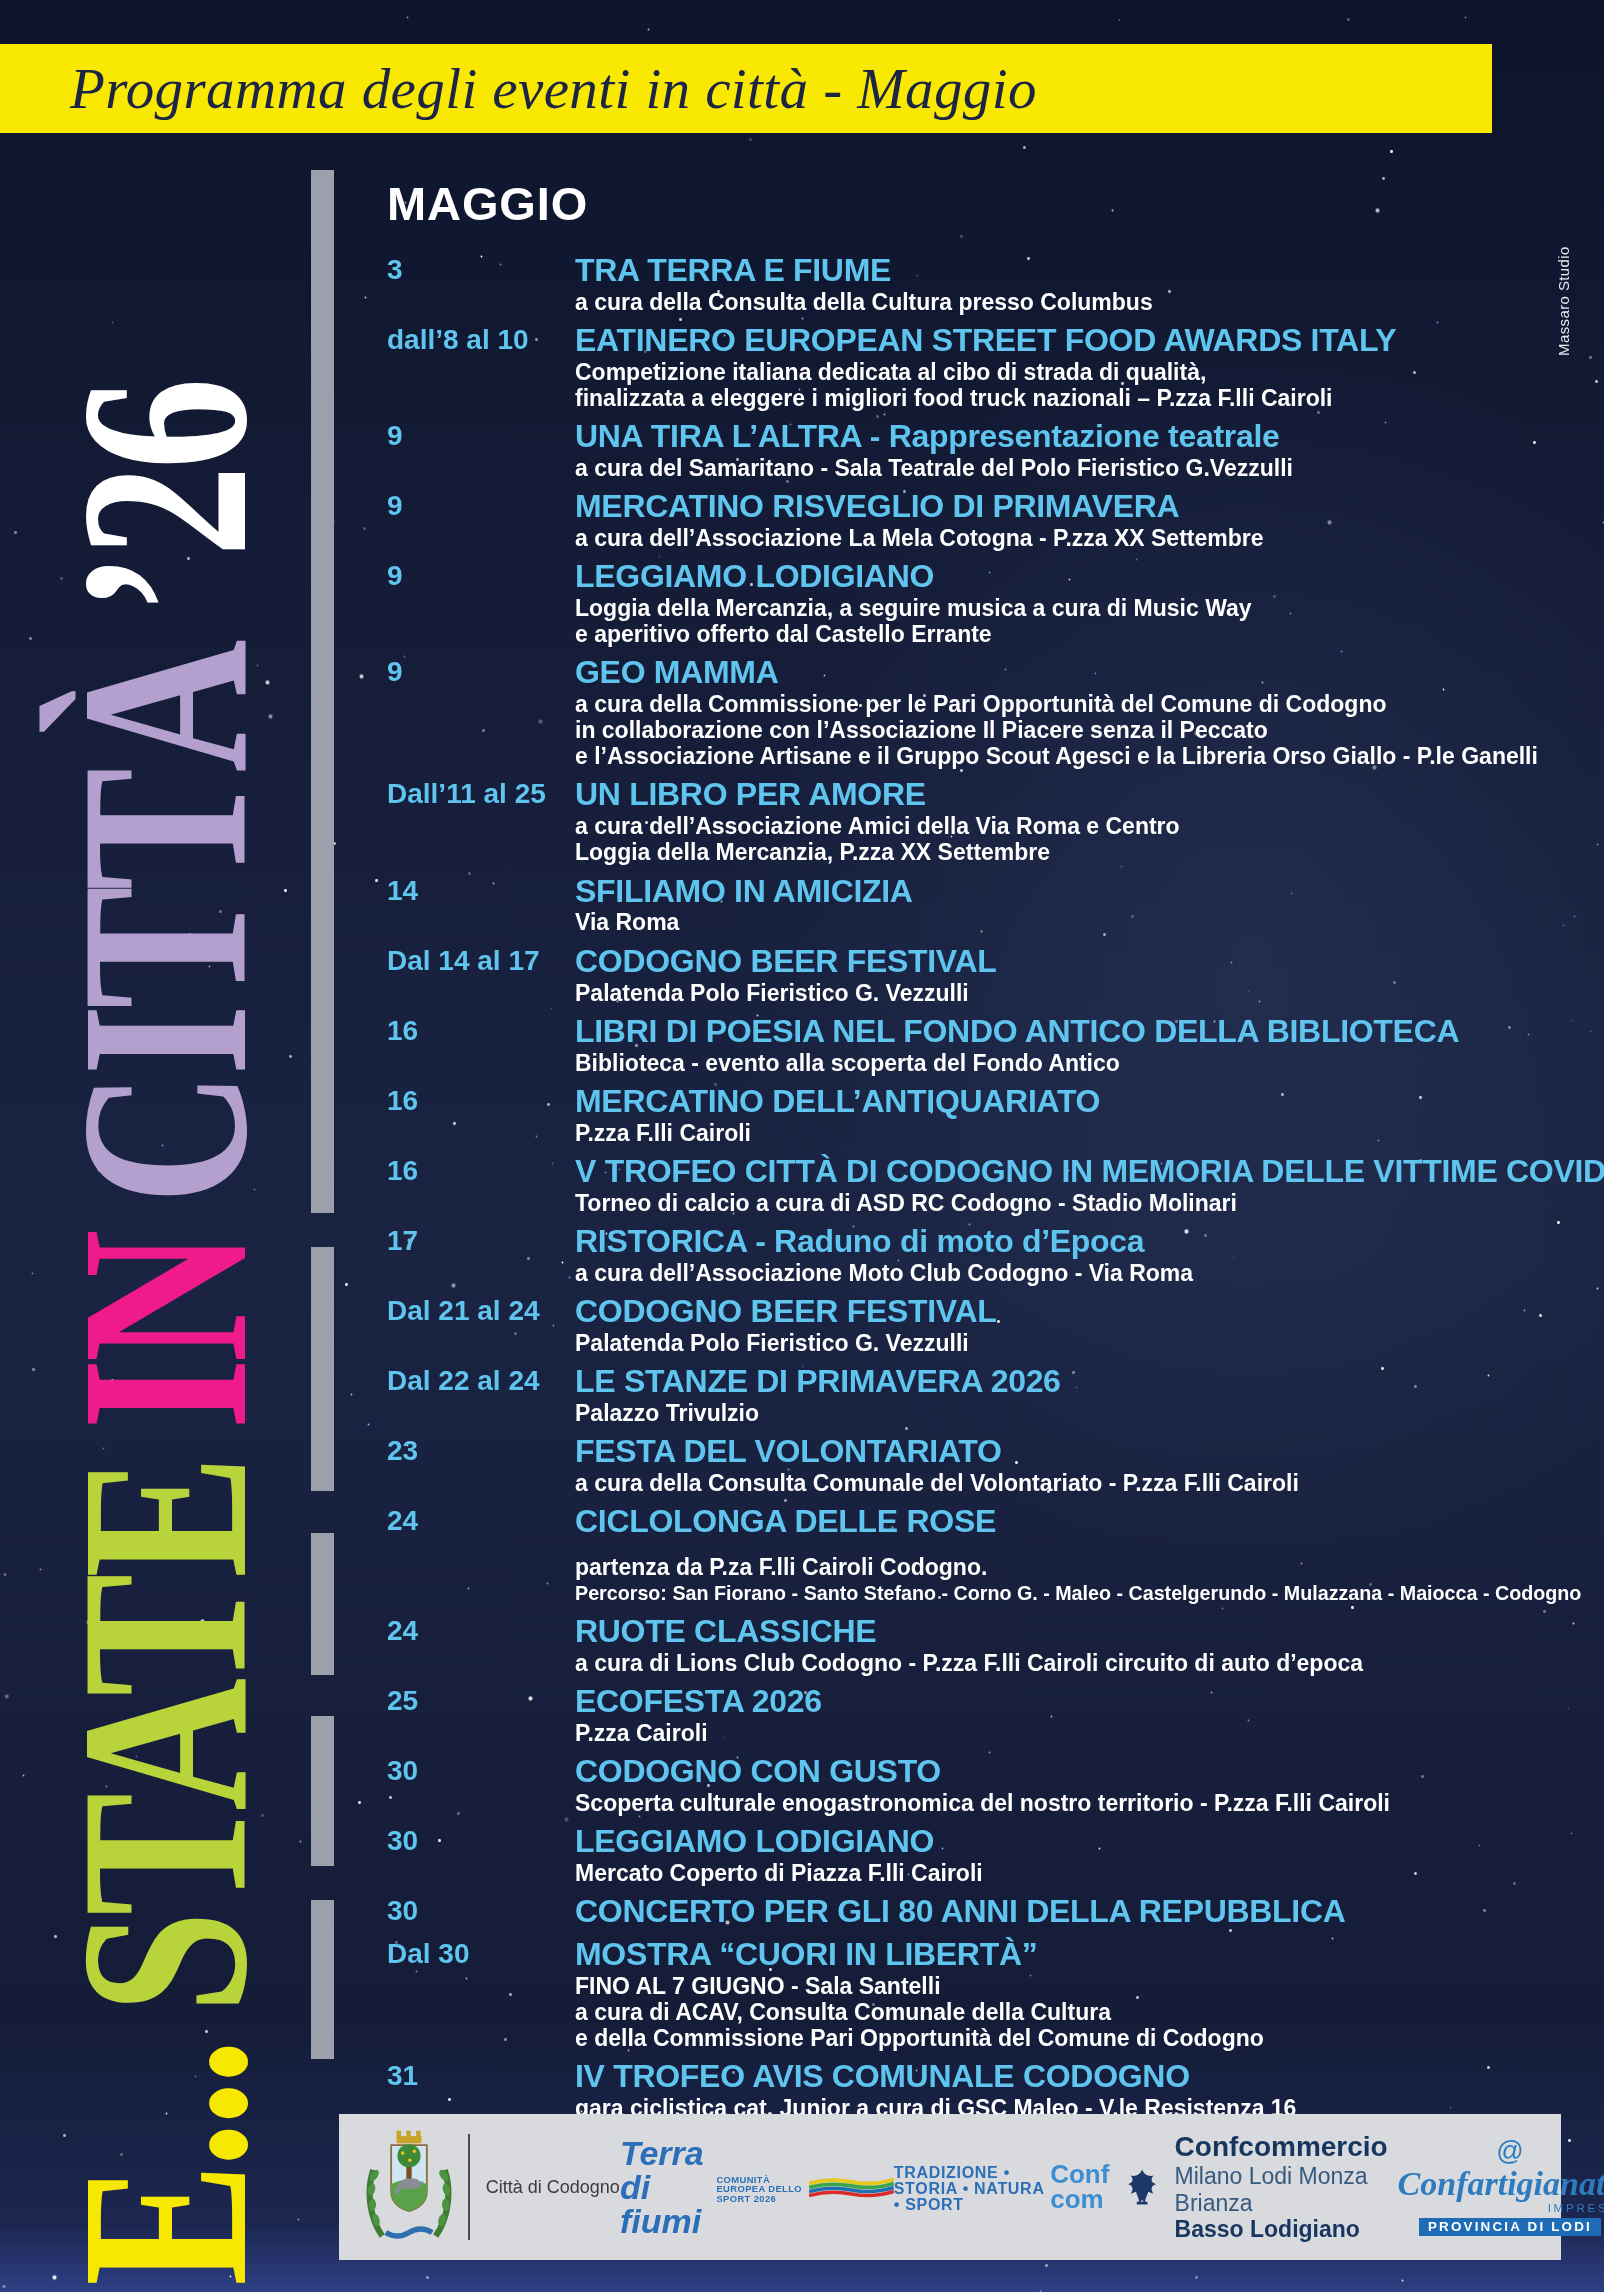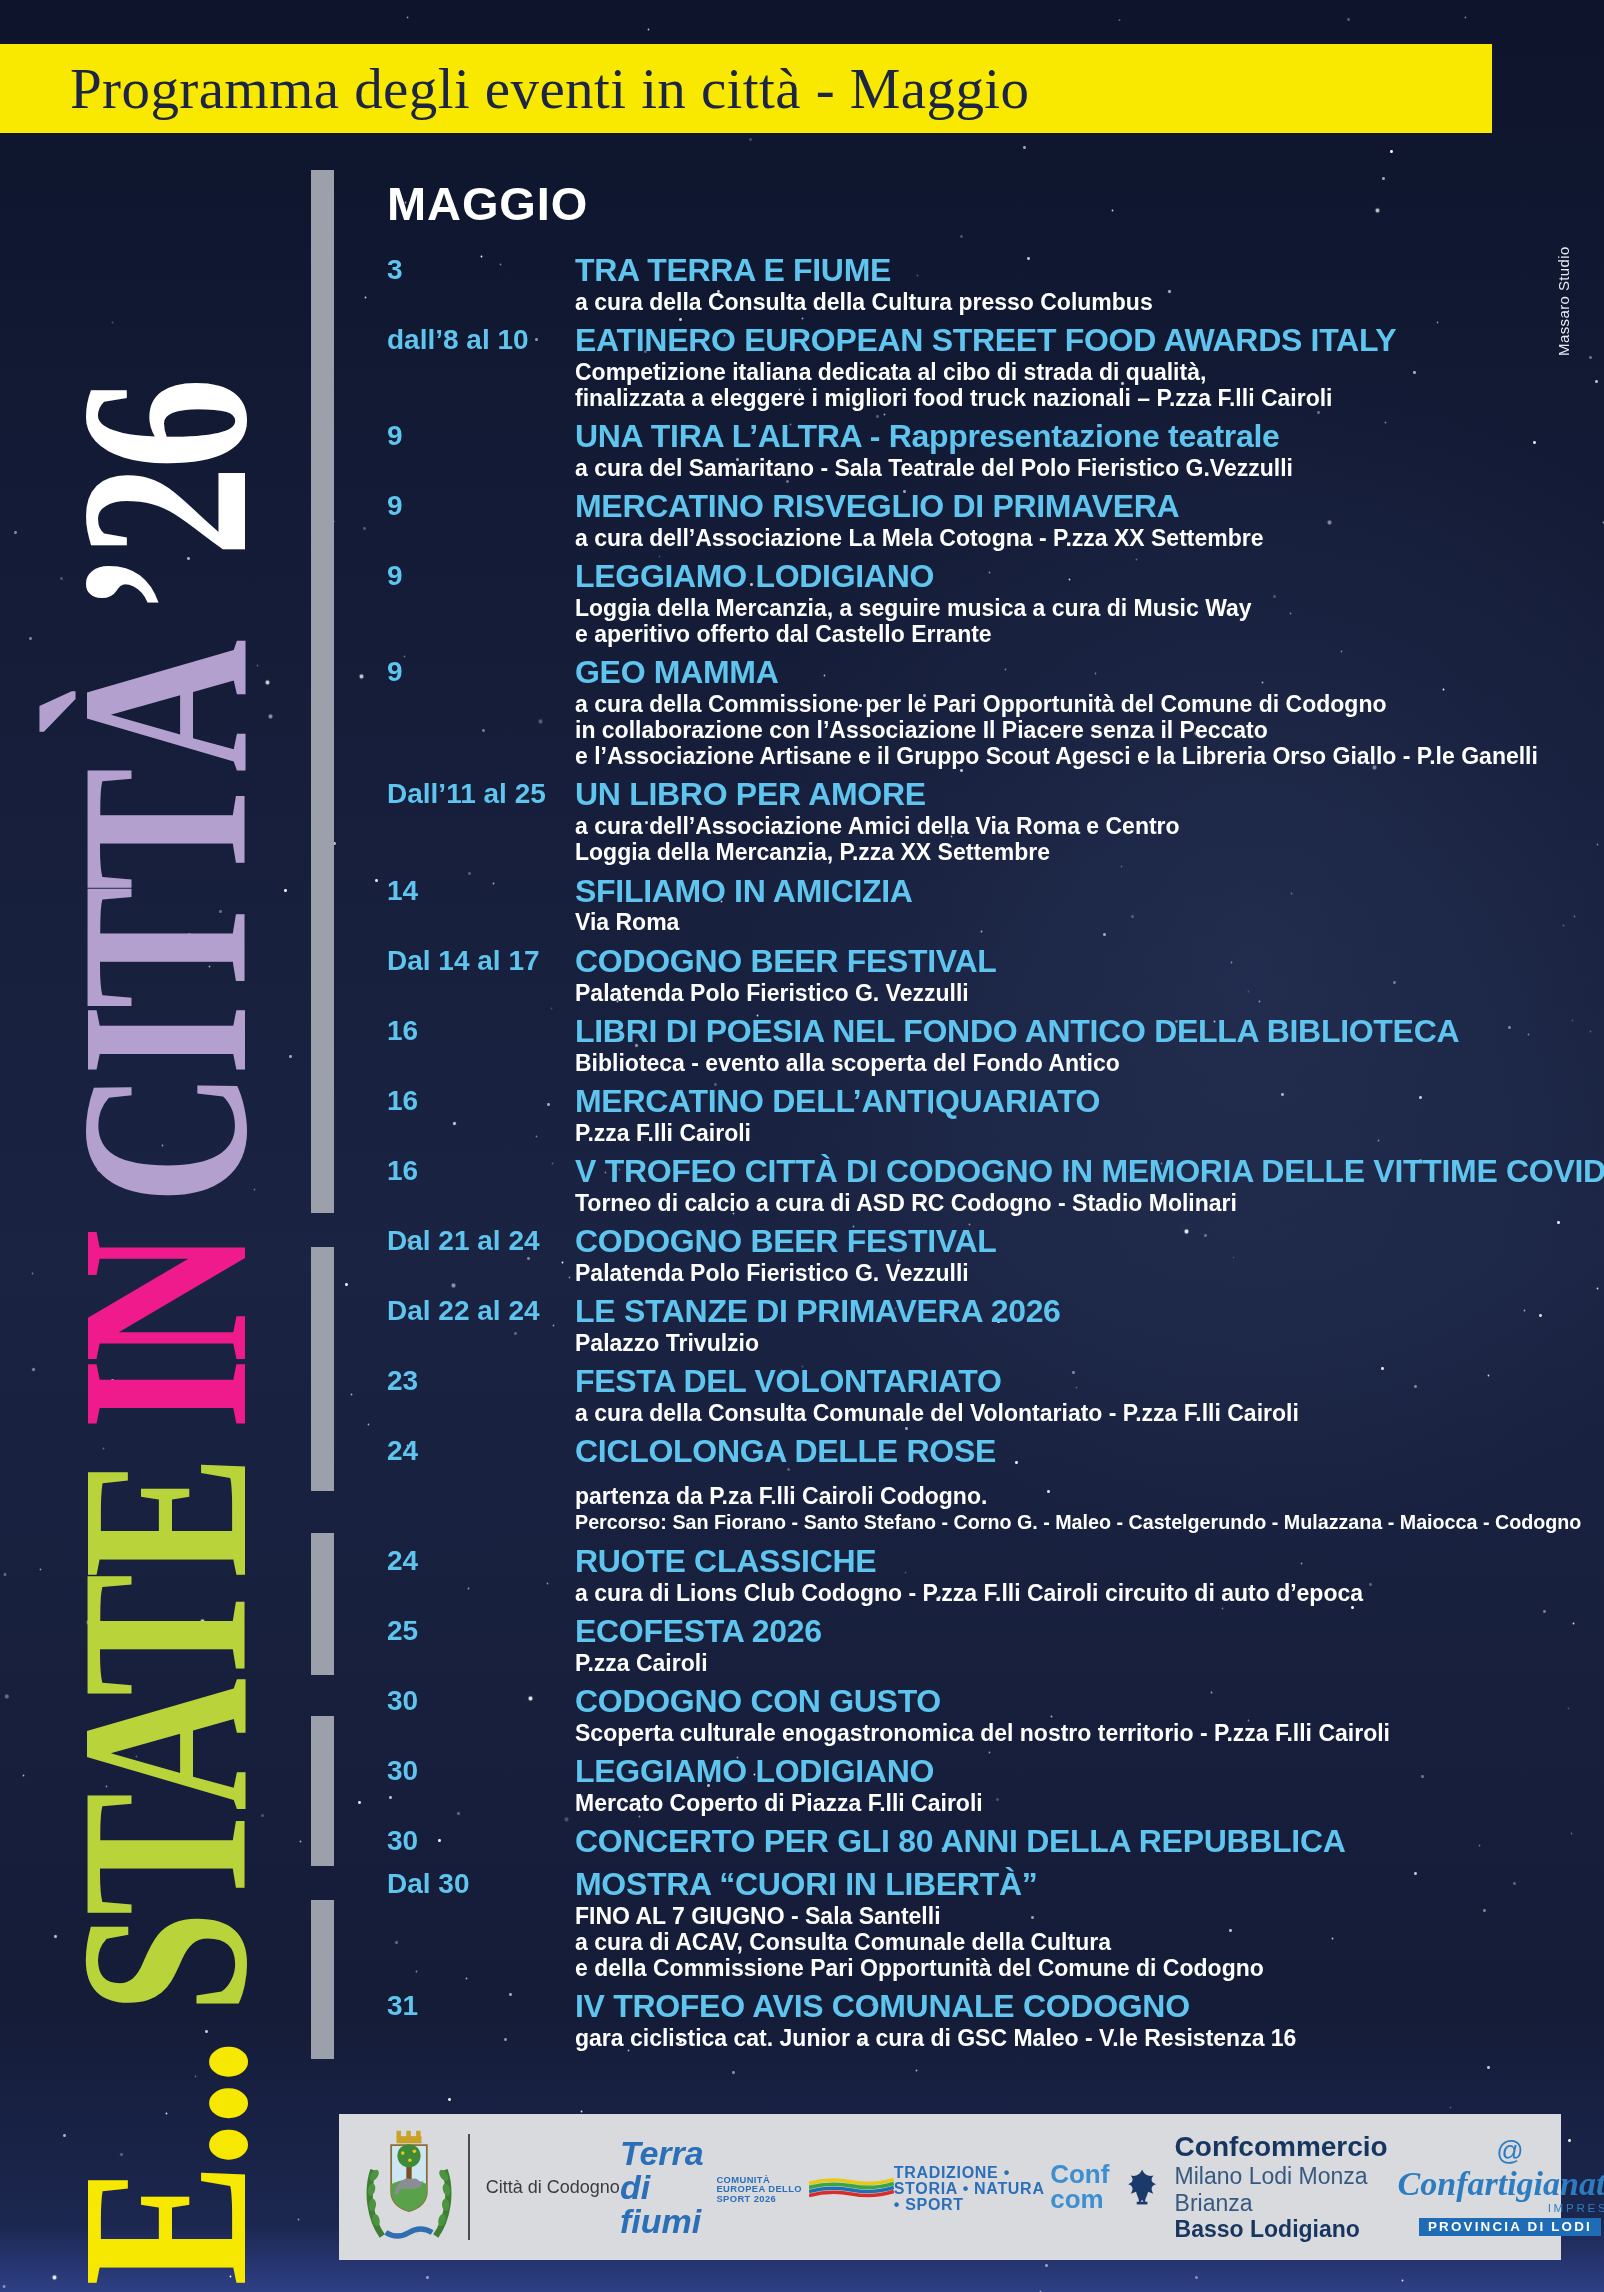--- a/index.html
+++ b/index.html
@@ -9,21 +9,21 @@
     font-family:"Liberation Sans",sans-serif;
   }
   .page::after{
     content:"";position:absolute;inset:0;pointer-events:none;
     background:radial-gradient(ellipse 806px 985px at 78% 42%,rgba(90,110,165,.16),rgba(0,0,0,0) 65%);
   }
   #stars{position:absolute;left:0;top:0;width:0.9px;height:0.9px;border-radius:50%;}
   
   .banner{
     position:absolute;left:0;top:44px;width:1492px;height:89px;background:#f9e900;
-    display:flex;align-items:center;padding-left:70px;box-sizing:border-box;z-index:3;
+    display:flex;align-items:center;padding-left:70px;box-sizing:border-box;z-index:3;font-style:italic;
   }
   .banner-title{
     font-family:"Liberation Serif",serif;font-size:57px;color:#1c2544;letter-spacing:0.4px;white-space:nowrap;
   }
   
   .vertical-title{
     position:absolute;left:45px;top:2286px;width:2185px;white-space:nowrap;
     transform:rotate(-90deg) scaleY(1.30);transform-origin:0 0;
     font-family:"Liberation Serif",serif;font-weight:bold;font-size:184px;line-height:1;
     letter-spacing:-4.5px;z-index:2;
@@ -215,20 +215,29 @@
     <div class="event">
       <div class="event-date">16</div>
       <div class="event-body">
         <div class="event-title">V TROFEO CITTÀ DI CODOGNO IN MEMORIA DELLE VITTIME COVID19</div>
         <div class="event-details">
               <div class="detail">Torneo di calcio a cura di ASD RC Codogno - Stadio Molinari</div>
             </div>
       </div>
     </div>
 
+    <div class="event">
+      <div class="event-date">17</div>
+      <div class="event-body">
+        <div class="event-title">RISTORICA - Raduno di moto d’Epoca</div>
+        <div class="event-details">
+              <div class="detail">a cura dell’Associazione Moto Club Codogno - Via Roma</div>
+            </div>
+      </div>
+    </div>
 
     <div class="event">
       <div class="event-date">Dal 21 al 24</div>
       <div class="event-body">
         <div class="event-title">CODOGNO BEER FESTIVAL</div>
         <div class="event-details">
               <div class="detail">Palatenda Polo Fieristico G. Vezzulli</div>
             </div>
       </div>
     </div>

